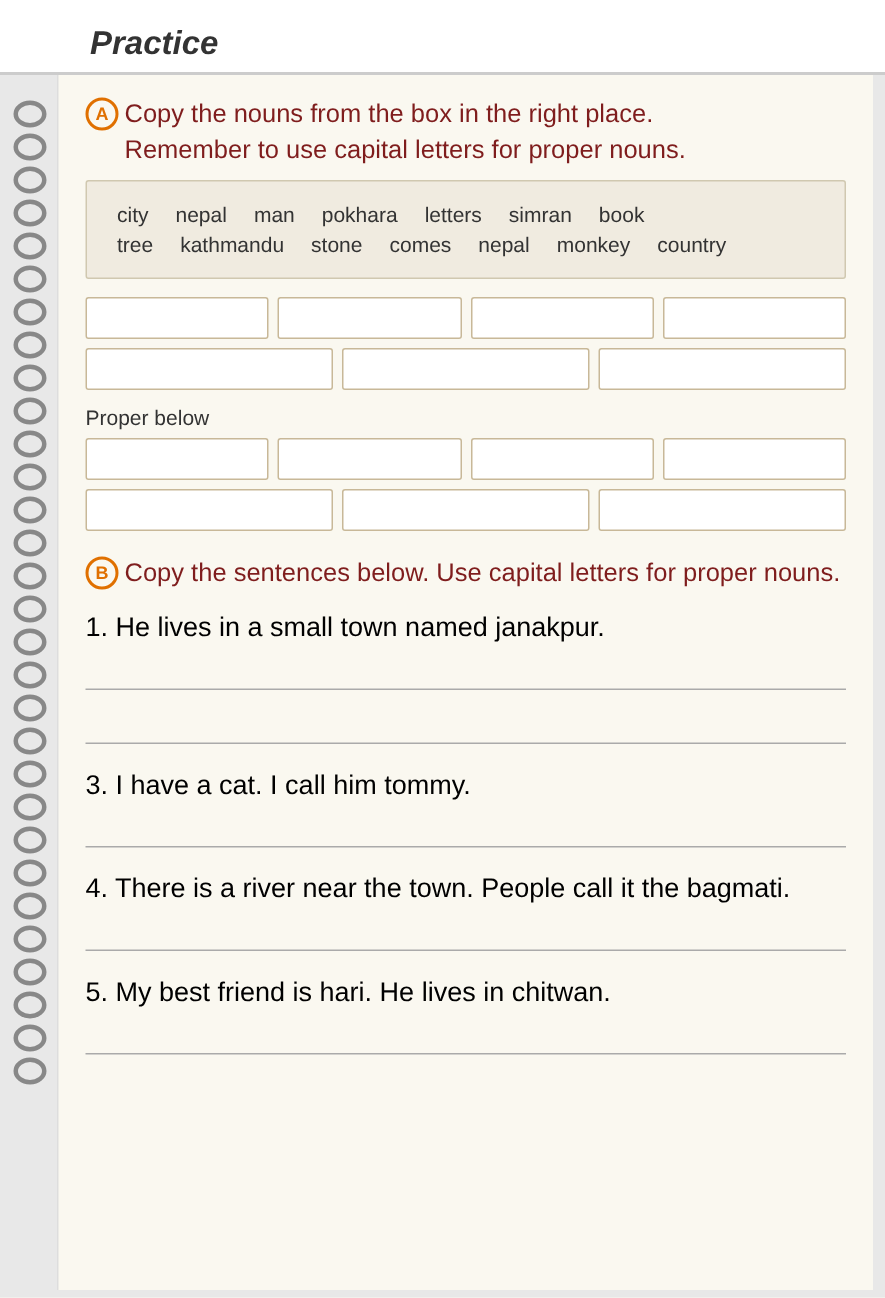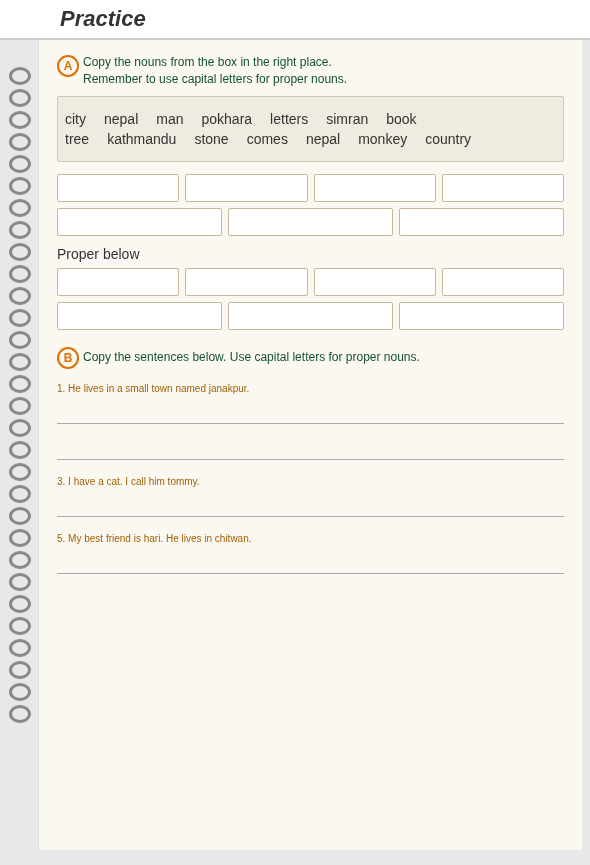--- a/index.html
+++ b/index.html
@@ -7,21 +7,21 @@
     body {
       width: 590px;
       min-height: 865px;
       background: #e8e8e8;
       font-family: Arial, sans-serif;
       position: relative;
     }
 
     .page-header {
       background: white;
-      padding: 6px 20px 6px 60px;
+      padding: 16px 20px 6px 60px;
       border-bottom: 2px solid #ccc;
       display: flex;
       align-items: center;
       position: relative;
     }
 
     .page-title {
       font-size: 22px;
       font-weight: bold;
       color: #333;
@@ -80,30 +80,30 @@
       justify-content: center;
       font-size: 12px;
       font-weight: bold;
       color: #e07000;
       flex-shrink: 0;
       margin-right: 4px;
       margin-top: 1px;
     }
 
     .instruction-text {
-      color: #14532d;
-      font-size: 12px;
+      color: #7f1d1d;
+      font-size: 17px;
       line-height: 1.4;
     }
 
     
     .word-box {
       background: #f0ebe0;
       border: 1px solid #d0c8b0;
-      padding: 10px 7px;
+      padding: 10px 20px;
       margin: 8px 0 12px 0;
       border-radius: 2px;
     }
 
     .word-row {
       display: flex;
       gap: 18px;
       align-items: center;
       margin: 4px 0;
       flex-wrap: nowrap;
@@ -156,22 +156,22 @@
       align-items: center;
       margin: 16px 0 12px 0;
     }
 
     
     .sentence-item {
       margin-bottom: 14px;
     }
 
     .sentence-text {
-      font-size: 10px;
-      color: #a16207;
+      font-size: 18px;
+      color: #000000;
       margin-bottom: 6px;
       line-height: 1.5;
     }
 
     .write-line {
       border-bottom: 1px solid #aaa;
       height: 22px;
       width: 100%;
     }
 
@@ -318,18 +318,22 @@
         <div class="write-line"></div>
       </div>
       <div class="sentence-item">
         <div class="write-line"></div>
       </div>
       <div class="sentence-item">
         <div class="sentence-text">3.  I have a cat. I call him tommy.</div>
         <div class="write-line"></div>
       </div>
       <div class="sentence-item">
+        <div class="sentence-text">4.  There is a river near the town. People call it the bagmati.</div>
+        <div class="write-line"></div>
+      </div>
+      <div class="sentence-item">
         <div class="sentence-text">5.  My best friend is hari. He lives in chitwan.</div>
         <div class="write-line"></div>
       </div>
     </div>
 
 </div>
 
 </body></html>

